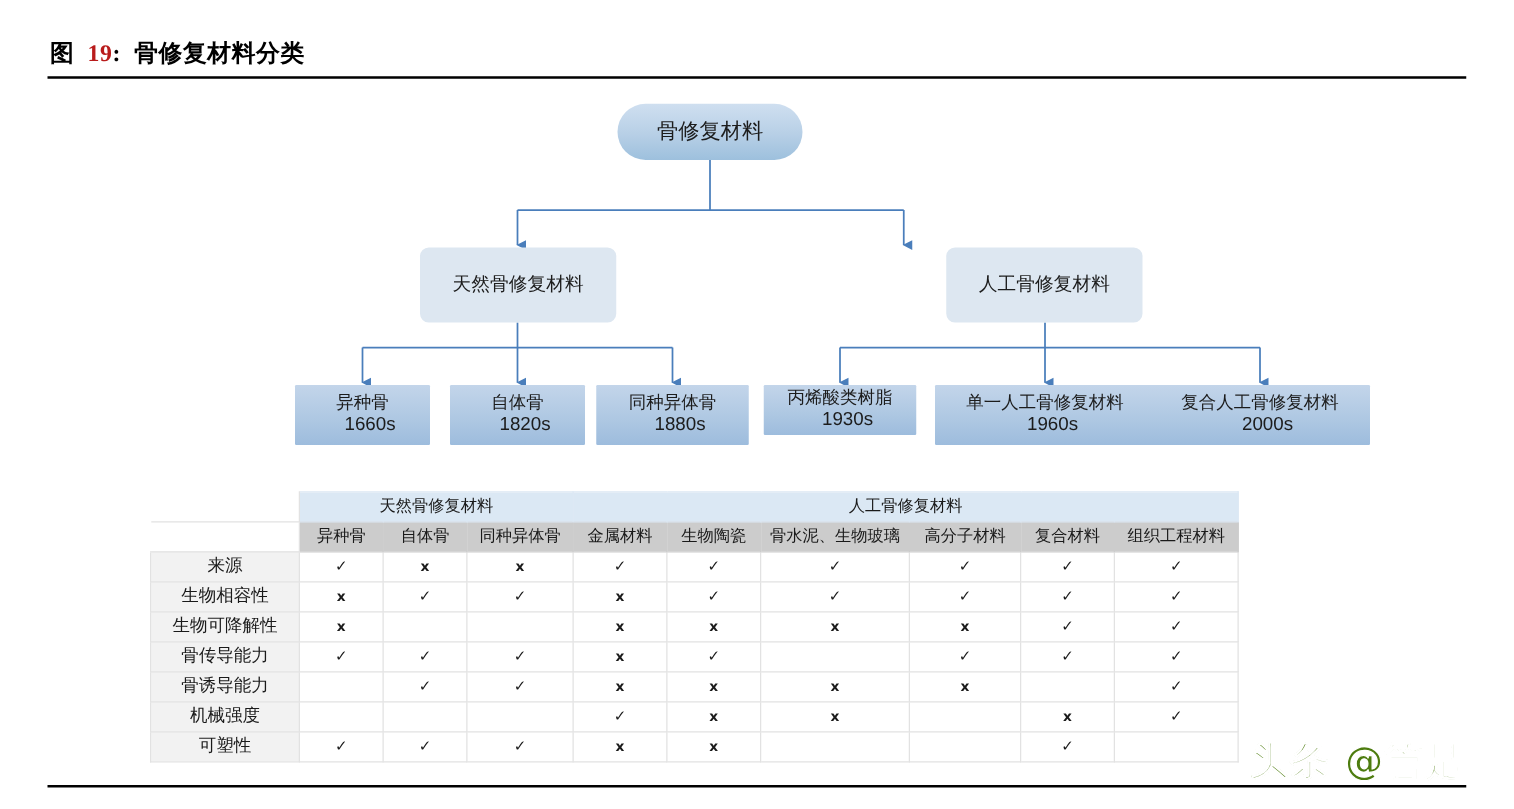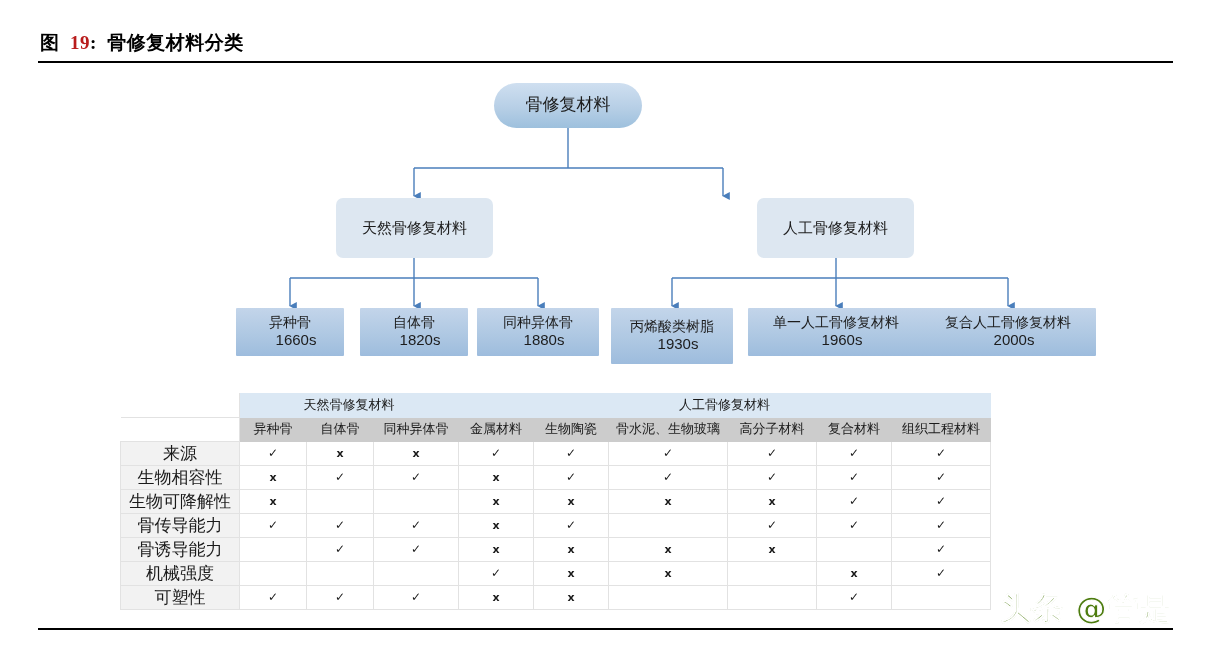--- a/index.html
+++ b/index.html
@@ -67,21 +67,21 @@
   }
   .tbl td,.tbl th{
     border:1px solid #e2e2e2;
     padding:0;margin:0;
     text-align:center;vertical-align:middle;
     font-weight:normal;
     height:23px;
   }
   .tbl .lbl-col{
     width:118px;background:#f2f2f2;border-color:#e2e2e2;
-    font-size:17px;
+    font-size:14px;
   }
   .tbl .corner{background:#ffffff;border-left:none;border-top:none;}
   .tbl .grp{
     background:#dbe8f4;height:21px;font-size:13px;border-color:#dbe8f4;
   }
   .tbl .sub{
     background:#cccccc;height:22px;font-size:13px;border-color:#cccccc;
   }
   .tbl .mark{font-family:"DejaVu Sans",sans-serif;font-size:12px;color:#1a1a1a;}
   .tbl .mark.tick{font-size:12px;}
@@ -163,21 +163,21 @@
       <span class="yr">1660s</span>
     </div>
     <div class="node node-l3" style="left:360px;top:242px;width:108px;height:48px;">
       <span>自体骨</span>
       <span class="yr">1820s</span>
     </div>
     <div class="node node-l3" style="left:477px;top:242px;width:122px;height:48px;">
       <span>同种异体骨</span>
       <span class="yr">1880s</span>
     </div>
-    <div class="node node-l3" style="left:611px;top:242px;width:122px;height:56px;">
+    <div class="node node-l3" style="left:611px;top:242px;width:122px;height:40px;">
       <span>丙烯酸类树脂</span>
       <span class="yr">1930s</span>
     </div>
     <div class="node node-l3" style="left:748px;top:242px;width:176px;height:48px;justify-content:center;">
       <span>单一人工骨修复材料</span>
       <span class="yr">1960s</span>
     </div>
     <div class="node node-l3" style="left:920px;top:242px;width:176px;height:48px;">
       <span>复合人工骨修复材料</span>
       <span class="yr">2000s</span>

